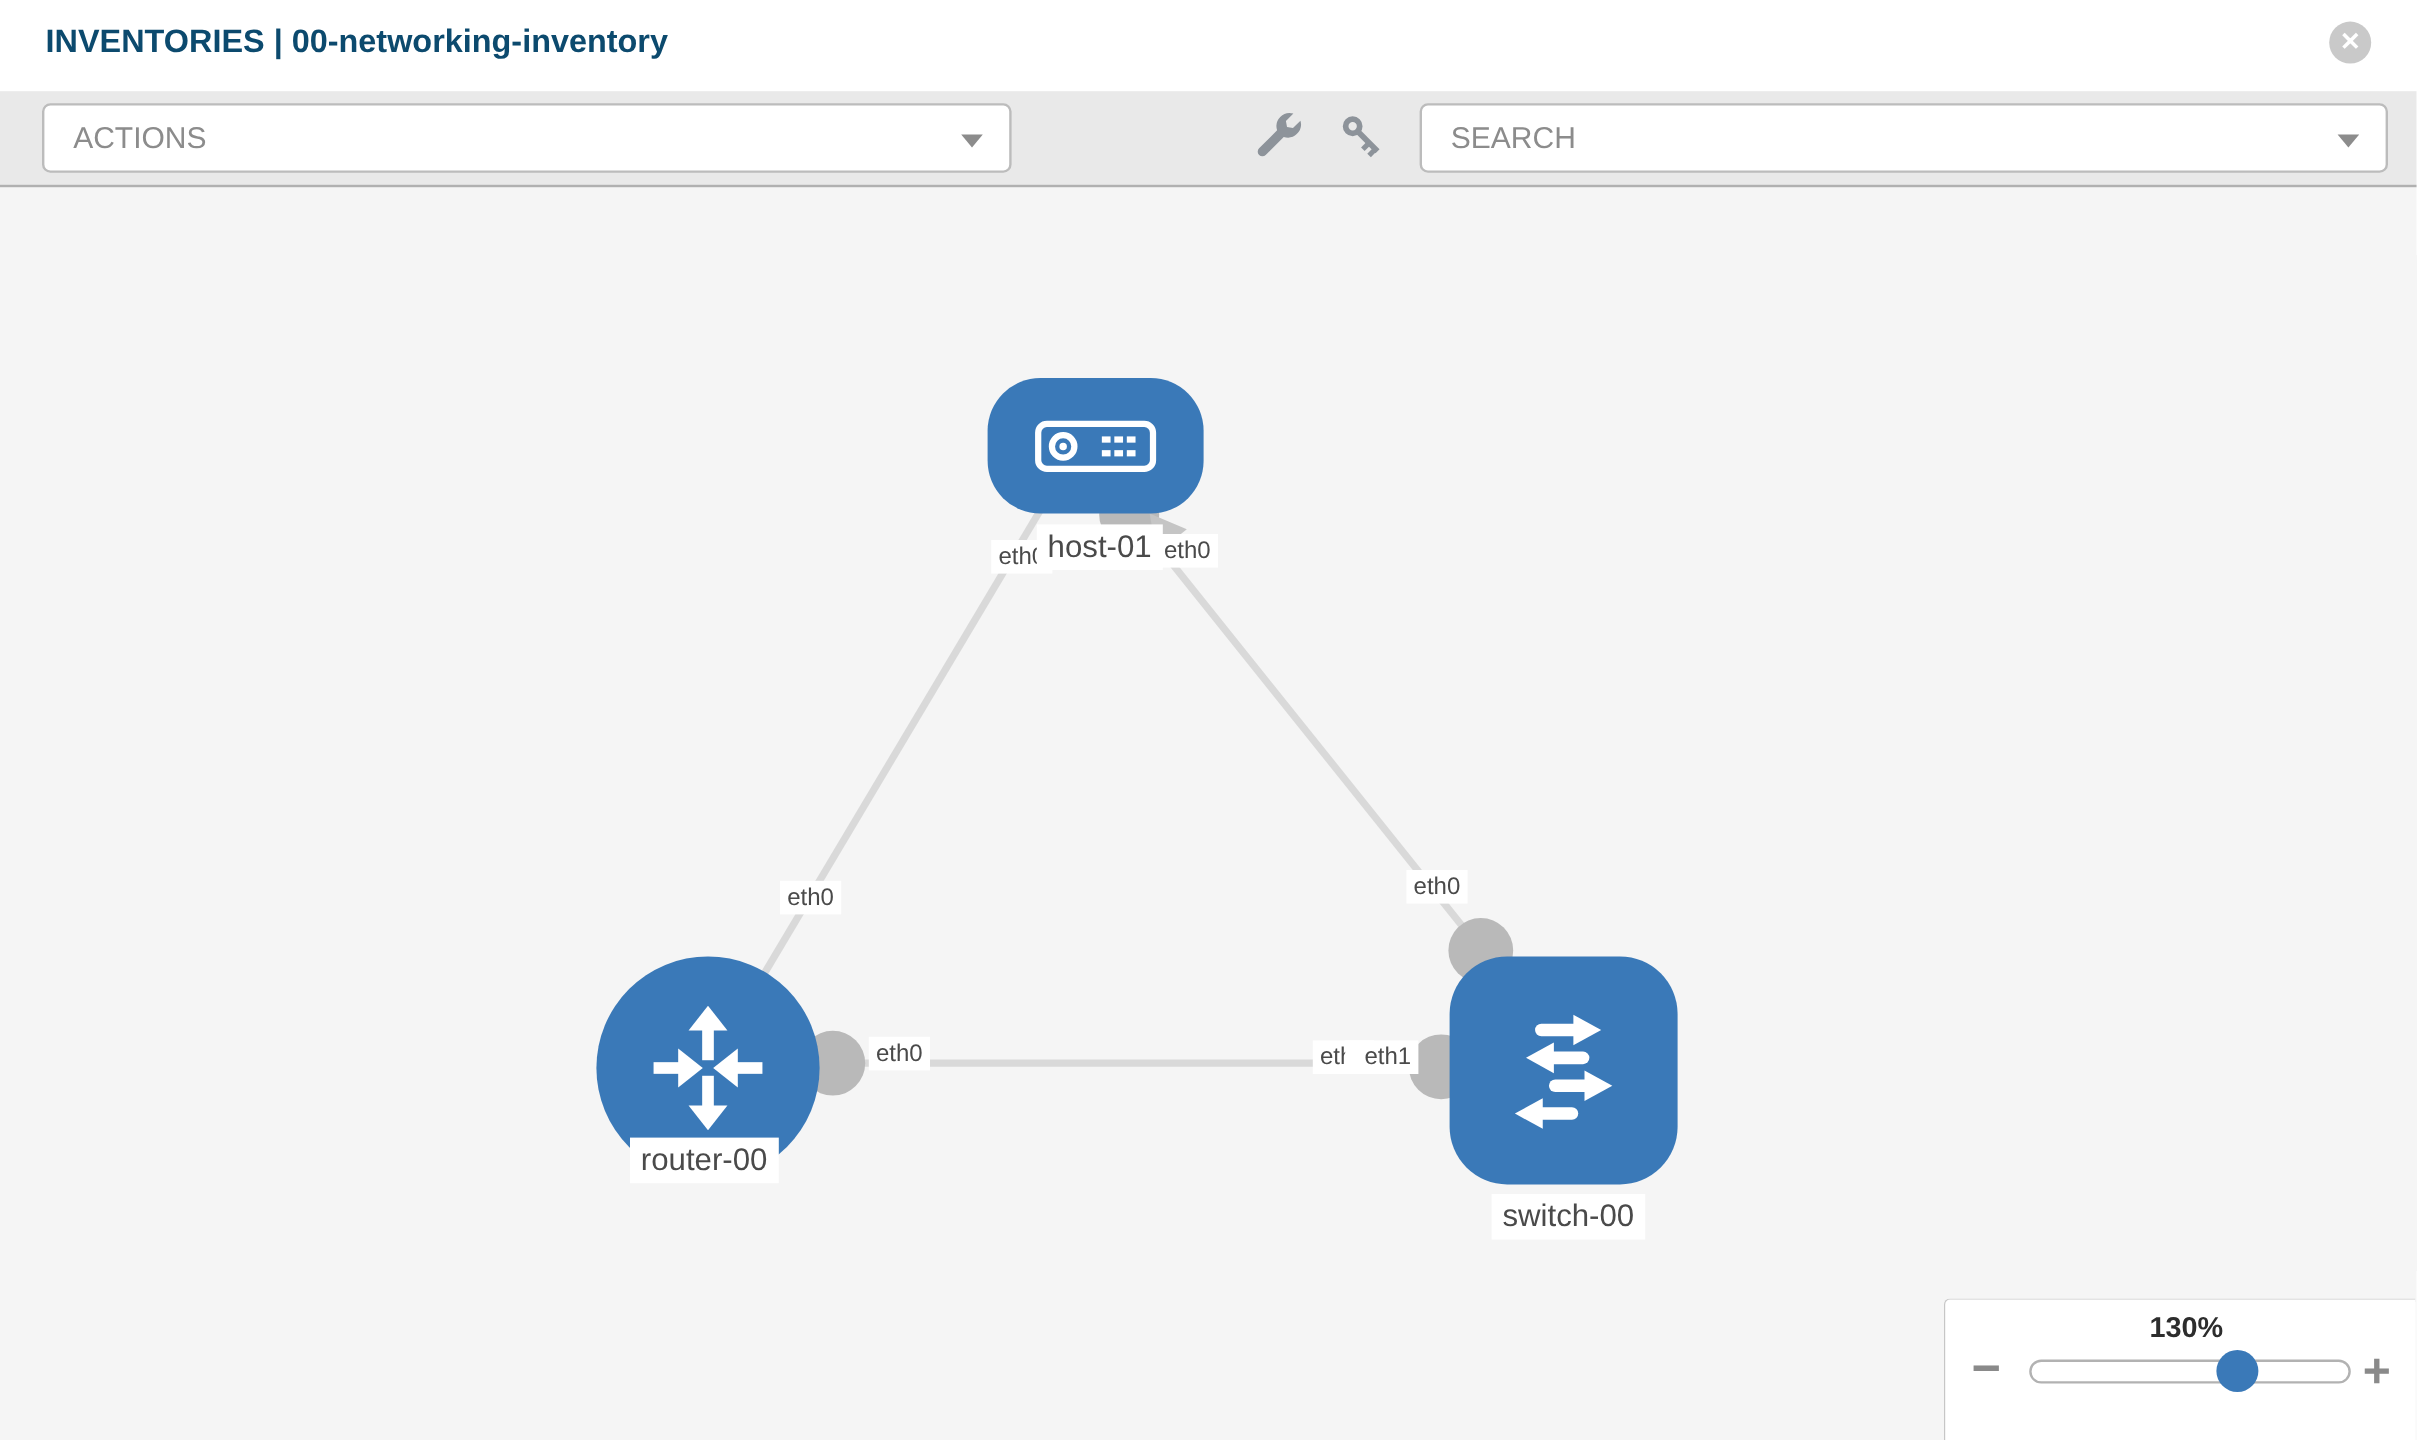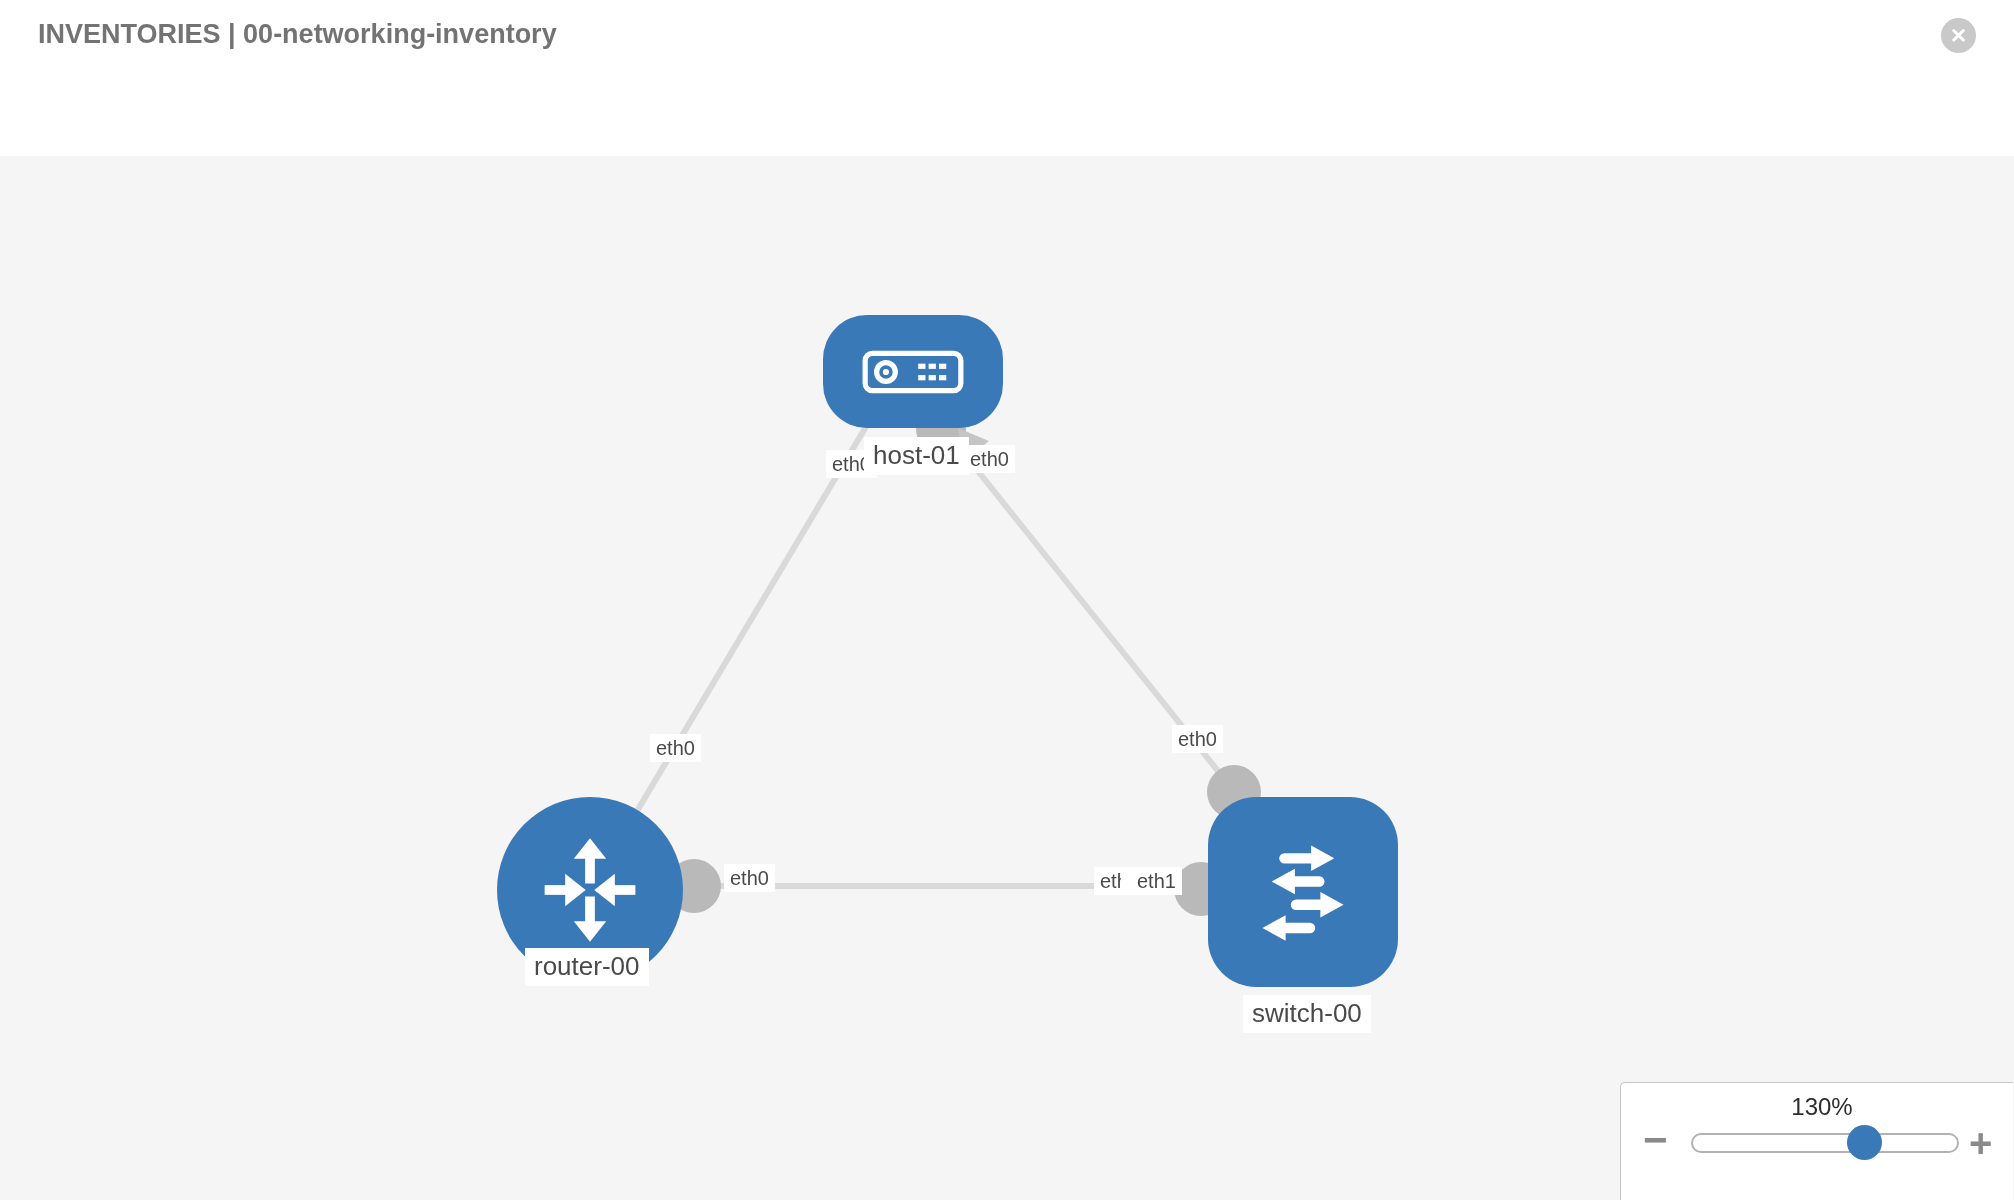--- a/index.html
+++ b/index.html
@@ -2,21 +2,21 @@
 <html><head>
 <meta charset="utf-8">
 <style>
   html,body { margin:0; padding:0; background:#ffffff; }
   .stage {
     position:relative; width:2014px; height:1200px; overflow:hidden;
     font-family:"Liberation Sans", sans-serif; background:#ffffff;
   }
   
   .app-header { position:absolute; top:0; left:0; width:2014px; height:76px; background:#ffffff; z-index:10; }
-  .page-title { position:absolute; left:38px; top:19px; font-size:27px; font-weight:bold; color:#737373; }
+  .page-title { position:absolute; left:38px; top:19px; font-size:27px; font-weight:bold; color:#0c4a6e; }
   .close-btn {
     position:absolute; left:1941px; top:18px; width:35px; height:35px; border-radius:50%;
     background:#c9c9c9; color:#ffffff; font-size:21px; font-weight:bold;
     display:flex; align-items:center; justify-content:center; cursor:pointer; line-height:1;
   }
   
   .toolbar { position:absolute; top:76px; left:0; width:2014px; height:78px; background:#e9e9e9; border-bottom:2px solid #b0b0b0; z-index:10; }
   .select-box {
     position:absolute; top:10px; height:58px; background:#ffffff; border:2px solid #bcbcbc; border-radius:7px;
     color:#8c8c8c; font-size:25px; display:flex; align-items:center; padding:0 24px; box-sizing:border-box; cursor:pointer;
@@ -48,21 +48,21 @@
   .lbl-host-eth-right { left:964px;  top:445px; }
   .lbl-link-hr    { left:650px;  top:734px; }
   .lbl-link-hs    { left:1172px; top:725px; }
   .lbl-router-eth { left:724px;  top:864px; }
   .lbl-sw-back    { left:1094px; top:867px; z-index:3; }
   .lbl-sw-front   { left:1121px; top:867px; z-index:4;padding-left:16px; }
   
   .zoom-panel { position:absolute; left:1620px; top:1082px; width:393px; height:118px; background:#ffffff;
     border:1px solid #c6c6c6; border-right:none; border-bottom:none; border-top-left-radius:5px; z-index:6; box-sizing:border-box; }
   .zoom-level { position:absolute; left:56px; top:10px; width:290px; text-align:center;
-    font-size:24px; color:#2d2d2d; }
+    font-size:24px; color:#2d2d2d;font-weight:bold; }
   .zoom-minus { position:absolute; left:22px; top:36px; font-size:42px; font-weight:bold; color:#8a8a8a; cursor:pointer; line-height:1; }
   .zoom-track { position:absolute; left:70px; top:50px; width:268px; height:20px; border:2px solid #b2b2b2;
     border-radius:12px; background:#ffffff; box-sizing:border-box; cursor:pointer; }
   .zoom-thumb { position:absolute; left:226px; top:42px; width:35px; height:35px; border-radius:50%; background:#3a79b8; cursor:grab; }
   .zoom-plus { position:absolute; left:348px; top:40px; font-size:40px; font-weight:bold; color:#8a8a8a; cursor:pointer; line-height:1; }
 </style>
 </head>
 <body>
 
 <div class="stage">
@@ -136,20 +136,45 @@
   <div class="chip lbl-link-hs">eth0</div>
   <div class="chip lbl-router-eth">eth0</div>
   <div class="chip lbl-sw-back">eth0</div>
   <div class="chip lbl-sw-front">eth1</div>
 
   <div class="app-header">
     <div class="page-title">INVENTORIES | 00-networking-inventory</div>
     <div class="close-btn">✕</div>
   </div>
 
+  <div class="toolbar">
+    <div class="select-box select-actions">
+      <span>ACTIONS</span>
+      <span class="caret"></span>
+    </div>
+    <div class="tool-icon icon-wrench">
+      <svg viewBox="0 0 24 24">
+          <path d="M22.2 5.2a6 6 0 0 1-7.6 7.4l-8.2 8.2a2.1 2.1 0 0 1-3-3l8.2-8.2a6 6 0 0 1 7.4-7.6l-3.4 3.4.5 2.7 2.7.5 3.4-3.4z"></path>
+        </svg>
+    </div>
+    <div class="tool-icon icon-key">
+      <svg viewBox="0 0 24 24">
+          <g transform="rotate(45 12 12)">
+            <path fill-rule="evenodd" d="M6 7.5a4.5 4.5 0 1 0 0 9 4.5 4.5 0 0 0 0-9zm0 2.6a1.9 1.9 0 1 1 0 3.8 1.9 1.9 0 0 1 0-3.8z"></path>
+            <rect x="9" y="10.7" width="13" height="2.6"></rect>
+            <rect x="15.5" y="12.5" width="2.3" height="3.6"></rect>
+            <rect x="19.5" y="12.5" width="2.3" height="3.6"></rect>
+          </g>
+        </svg>
+    </div>
+    <div class="select-box select-search">
+      <span>SEARCH</span>
+      <span class="caret"></span>
+    </div>
+  </div>
 
   <div class="zoom-panel">
     <div class="zoom-level">130%</div>
     <div class="zoom-minus">−</div>
     <div class="zoom-track"></div>
     <div class="zoom-thumb"></div>
     <div class="zoom-plus">+</div>
   </div>
 
 </div>

